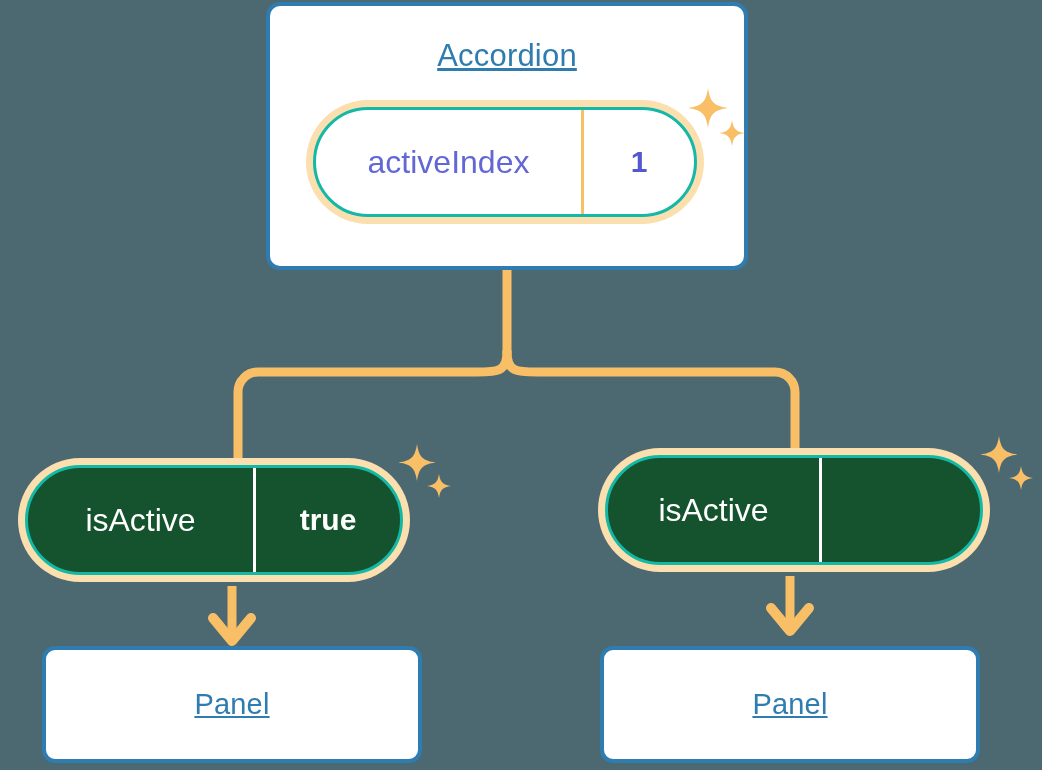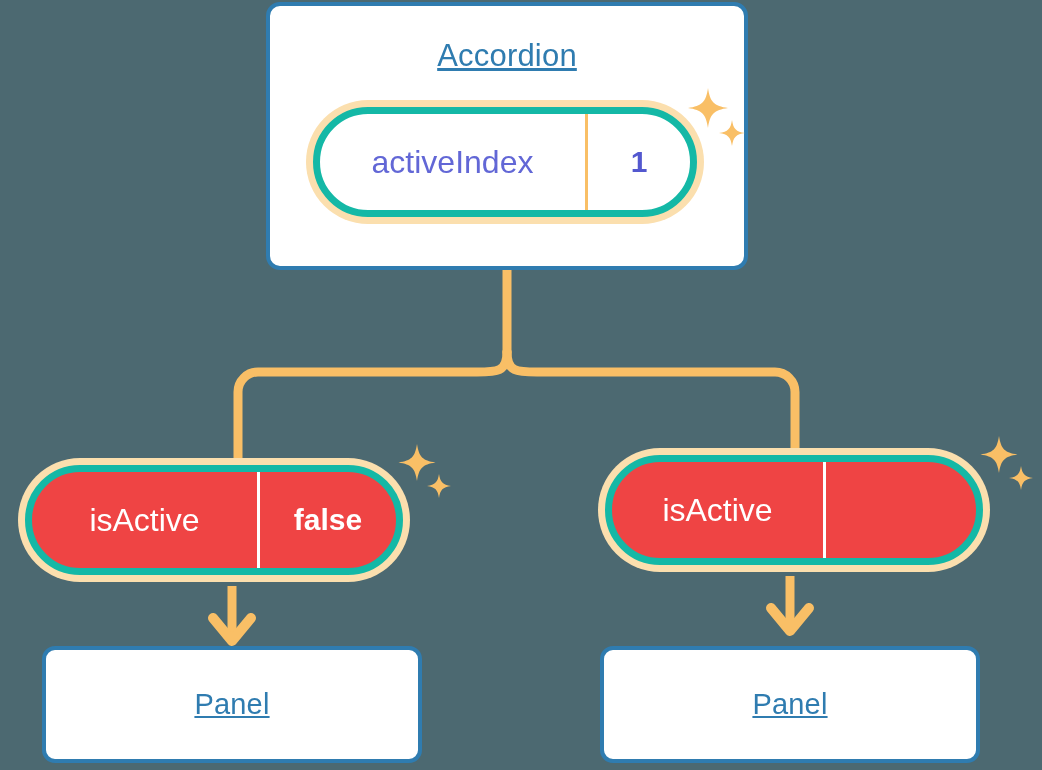--- a/index.html
+++ b/index.html
@@ -72,21 +72,21 @@
   
   .pill-wrap {
     position: absolute;
     border-radius: 999px;
     background: #fbdfae;          
     padding: 7px;
     box-sizing: border-box;
   }
   .pill {
     border-radius: 999px;
-    border: 7px solid #14b8a6;    
+    border: 3px solid #14b8a6;    
     box-sizing: border-box;
     display: flex;
     align-items: stretch;
     overflow: hidden;
     height: 100%;
   }
   .pill-key, .pill-val {
     display: flex;
     align-items: center;
     justify-content: center;
@@ -113,21 +113,21 @@
     flex: 1 1 auto;
     color: #5358cf;
     font-size: 30px;
     font-weight: 700;
   }
 
   
   .pill-state {
     height: 124px;
   }
-  .pill-state .pill { background: #ef4444; }
+  .pill-state .pill { background: #14532d; }
   .pill-state .pill-key {
     color: #ffffff;
     font-size: 32px;
     font-weight: 400;
     border-right: 3px solid #ffffff;
   }
   .pill-state .pill-val {
     color: #ffffff;
     font-size: 30px;
     font-weight: 700;
@@ -185,21 +185,21 @@
   <div class="sparkle" style="left:688px; top:86px;">
     <svg width="60" height="64" viewBox="0 0 60 64" xmlns="http://www.w3.org/2000/svg">
       <path d="M20 2 C22 16 26 20 40 22 C26 24 22 28 20 42 C18 28 14 24 0 22 C14 20 18 16 20 2 Z" fill="#f9bf66"></path>
       <path d="M44 34 C45.4 43 48 45.6 57 47 C48 48.4 45.4 51 44 60 C42.6 51 40 48.4 31 47 C40 45.6 42.6 43 44 34 Z" fill="#f9bf66"></path>
     </svg>
   </div>
 
   <div class="pill-wrap pill-state" id="pill-left">
     <div class="pill">
       <div class="pill-key">isActive</div>
-      <div class="pill-val">false</div>
+      <div class="pill-val">true</div>
     </div>
   </div>
 
   <div class="sparkle" style="left:398px; top:442px;">
     <svg width="56" height="60" viewBox="0 0 56 60" xmlns="http://www.w3.org/2000/svg">
       <path d="M19 2 C21 15 24.5 18.5 37.5 20.5 C24.5 22.5 21 26 19 39 C17 26 13.5 22.5 0.5 20.5 C13.5 18.5 17 15 19 2 Z" fill="#f9bf66"></path>
       <path d="M41 32 C42.3 40.3 44.7 42.7 53 44 C44.7 45.3 42.3 47.7 41 56 C39.7 47.7 37.3 45.3 29 44 C37.3 42.7 39.7 40.3 41 32 Z" fill="#f9bf66"></path>
     </svg>
   </div>
 

